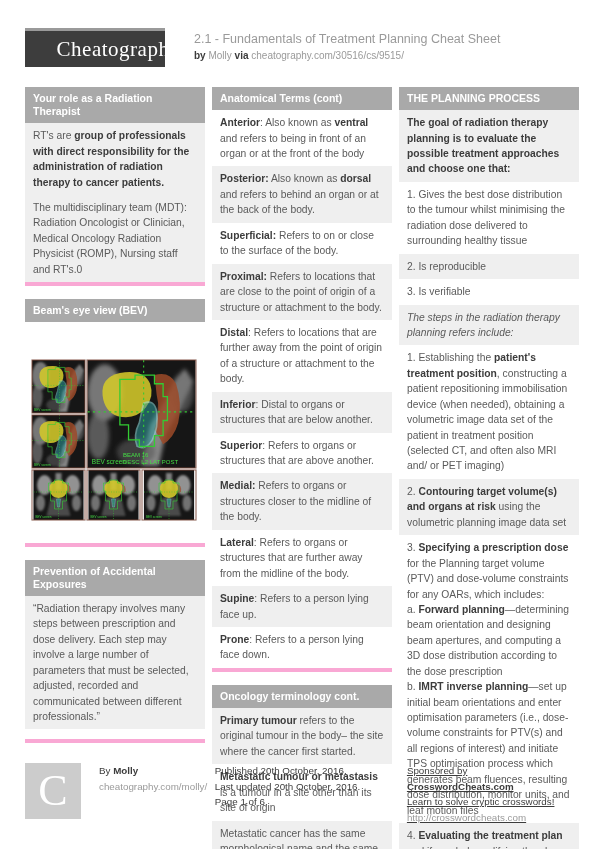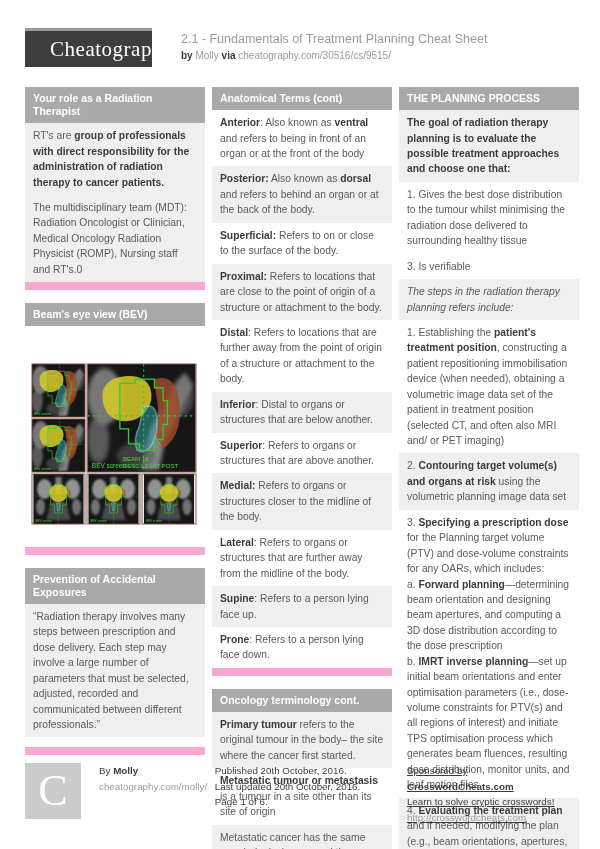--- a/index.html
+++ b/index.html
@@ -14,36 +14,36 @@
   .page { padding: 28px 25px 0 25px; }
 
   
   .top-header { display: flex; align-items: flex-start; margin-bottom: 20px; }
   .logo-box {
     background: #3d3d3d;
     border-top: 3px solid #9a9a9a;
     color: #fff;
     font-family: "Liberation Serif", serif;
     font-size: 21px;
-    width: 127px; height: 39px;
+    width: 140px; height: 39px;
     display: flex; align-items: center; justify-content: center;
     letter-spacing: 0.5px;
     flex: 0 0 auto;
     padding-left: 47px;
   }
   .title-wrap { margin-left: 29px; padding-top: 4px; }
   .sheet-title { color: #9a9a9a; font-size: 12.5px; font-weight: normal; }
   .byline { font-size: 10px; margin-top: 4px; color: #3c3c3c; font-weight: bold; }
   .byline .lnk { color: #9a9a9a; font-weight: normal; text-decoration: none; }
 
   
   .columns { display: flex; gap: 7px; align-items: flex-start; }
   .column { width: 180px; flex: 0 0 auto; }
 
-  .section-card { margin-bottom: 13px; border-bottom: 8px solid #f9a8d4; }
+  .section-card { margin-bottom: 13px; border-bottom: 4px solid #f9a8d4; }
   .section-header {
     background: #a9a9a9; color: #ffffff;
     font-size: 10.5px; font-weight: bold;
     padding: 5px 8px;
     line-height: 1.25;
   }
   .section-row {
     background: #ffffff;
     font-size: 10.3px;
     line-height: 1.5;
@@ -197,20 +197,21 @@
           <div class="section-row shade"><span class="b">Primary tumour</span><span> refers to the original tumour in the body– the site where the cancer first started.</span></div>
           <div class="section-row"><span class="b">Metastatic tumour or metastasis</span><span> is a tumour in a site other than its site of origin</span></div>
           <div class="section-row shade"><span>Metastatic cancer has the same morphological name and the same histological composition as the primary tumour. For example, prostate cancer that spreads to the bones and forms a metastatic tumour is metastatic prostate cancer, not bone cancer.</span></div>
         </section>
       </div>
       <div class="column">
         <section class="section-card">
           <div class="section-header">THE PLANNING PROCESS</div>
           <div class="section-row shade"><span class="b">The goal of radiation therapy planning is to evaluate the possible treatment approaches and choose one that:</span></div>
           <div class="section-row"><span>1. Gives the best dose distribution to the tumour whilst minimising the radiation dose delivered to surrounding healthy tissue</span></div>
+          <div class="section-row shade"><span>2. Is reproducible</span></div>
           <div class="section-row"><span>3. Is verifiable</span></div>
           <div class="section-row shade"><span class="i">The steps in the radiation therapy planning refers include:</span></div>
           <div class="section-row"><span>1. Establishing the </span><span class="b">patient's treatment position</span><span>, constructing a patient repositioning immobilisation device (when needed), obtaining a volumetric image data set of the patient in treatment position (selected CT, and often also MRI and/ or PET imaging)</span></div>
           <div class="section-row shade"><span>2. </span><span class="b">Contouring target volume(s) and organs at risk</span><span> using the volumetric planning image data set</span></div>
           <div class="section-row"><span>3. </span><span class="b">Specifying a prescription dose</span><span> for the Planning target volume (PTV) and dose-volume constraints for any OARs, which includes:
 a. </span><span class="b">Forward planning</span><span>—determining beam orientation and designing beam apertures, and computing a 3D dose distribution according to the dose prescription
 b. </span><span class="b">IMRT inverse planning</span><span>—set up initial beam orientations and enter optimisation parameters (i.e., dose-volume constraints for PTV(s) and all regions of interest) and initiate TPS optimisation process which generates beam fluences, resulting dose distribution, monitor units, and leaf motion files</span></div>
           <div class="section-row shade"><span>4. </span><span class="b">Evaluating the treatment plan</span><span> and if needed, modifying the plan (e.g., beam orientations, apertures, beam weights, etc.) until an acceptable plan is approved by the radiation oncologist</span></div>
         </section>
       </div>

